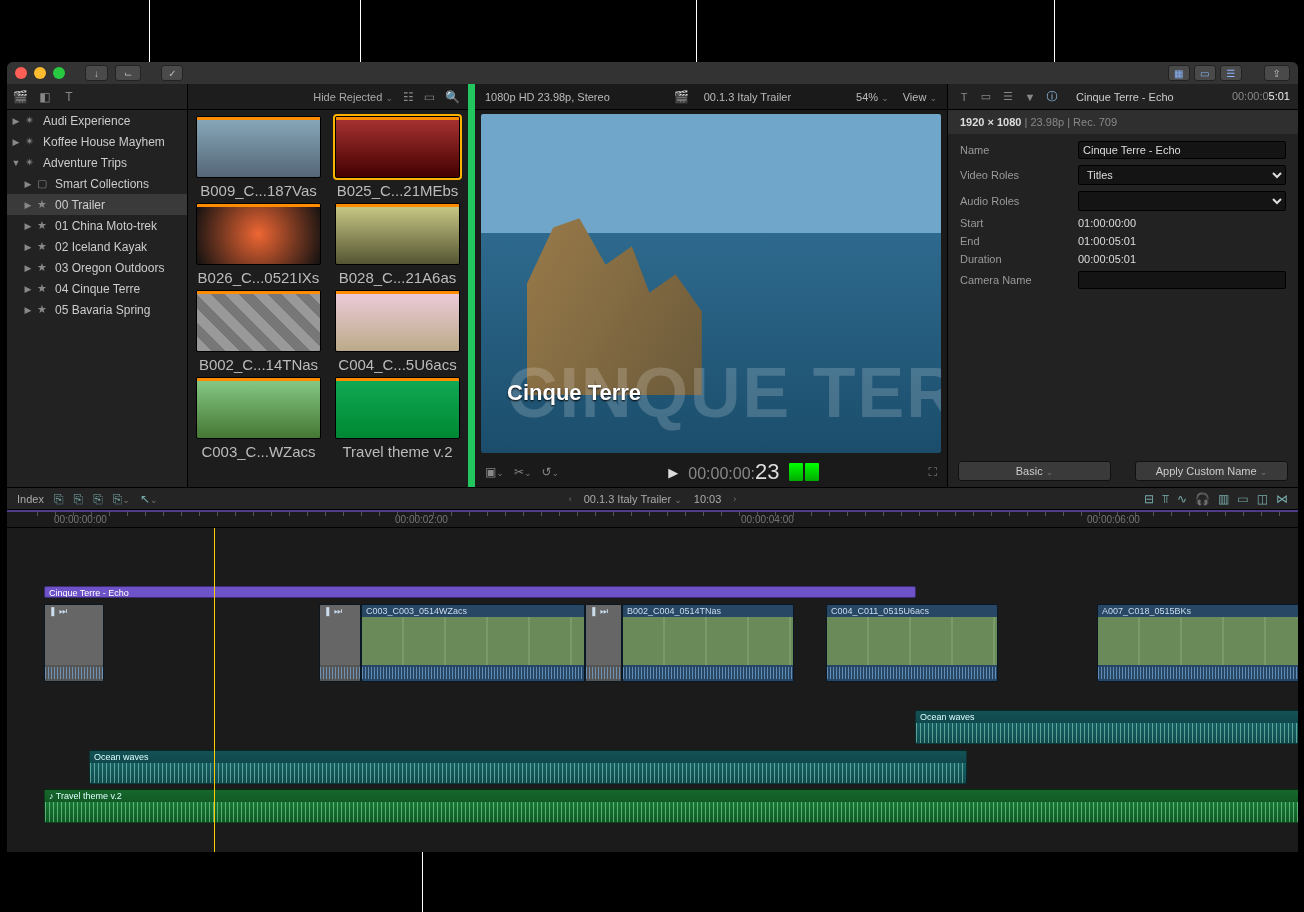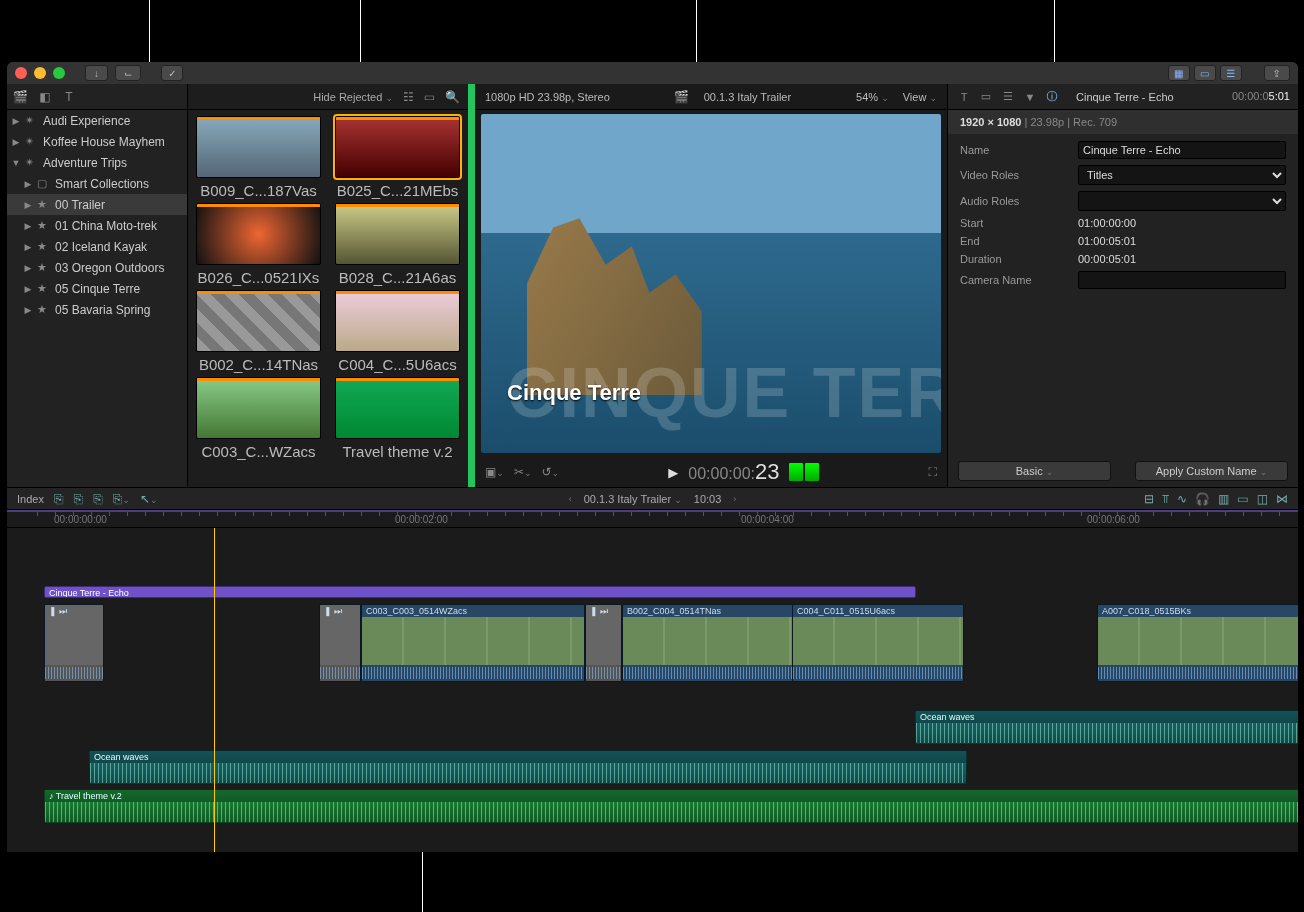--- a/index.html
+++ b/index.html
@@ -186,21 +186,21 @@
             <span>02 Iceland Kayak</span>
           </div>
           <div class="sb-item sb-sub">
             <span class="tri">▶</span>
             <span class="ico">★</span>
             <span>03 Oregon Outdoors</span>
           </div>
           <div class="sb-item sb-sub">
             <span class="tri">▶</span>
             <span class="ico">★</span>
-            <span>05 Cinque Terre</span>
+            <span>04 Cinque Terre</span>
           </div>
           <div class="sb-item sb-sub">
             <span class="tri">▶</span>
             <span class="ico">★</span>
             <span>05 Bavaria Spring</span>
           </div>
         </div>
     </div>
 
     <div class="browser">
@@ -467,21 +467,21 @@
         <div class="vclip dis" style="left: 578px; top: 76px; width: 37px;">
           <div class="hdr">❚ ⏭ </div>
           <div class="film"></div>
           <div class="aw"></div>
         </div>
         <div class="vclip" style="left: 615px; top: 76px; width: 172px;">
           <div class="hdr"> B002_C004_0514TNas</div>
           <div class="film"></div>
           <div class="aw"></div>
         </div>
-        <div class="vclip" style="left: 785px; top: 76px; width: 172px;">
+        <div class="vclip" style="left: 819px; top: 76px; width: 172px;">
           <div class="hdr"> C004_C011_0515U6acs</div>
           <div class="film"></div>
           <div class="aw"></div>
         </div>
         <div class="vclip" style="left: 1061px; top: 76px; width: 232px; margin-left: 29px;">
           <div class="hdr"> A007_C018_0515BKs</div>
           <div class="film"></div>
           <div class="aw"></div>
         </div>
         <div class="aclip teal" style="left: 908px; top: 182px; width: 385px;">

